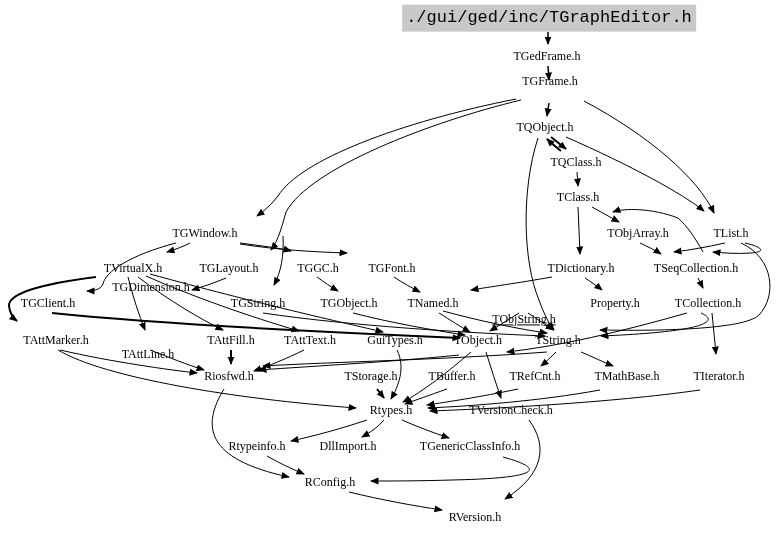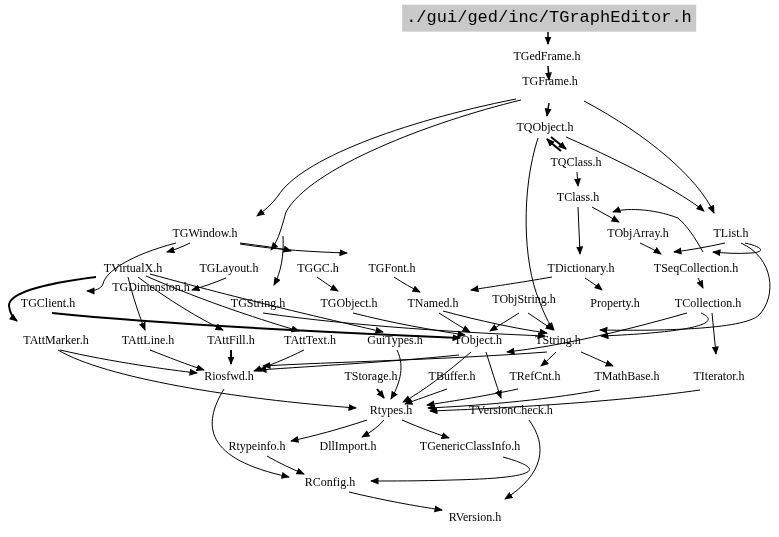--- a/index.html
+++ b/index.html
@@ -125,25 +125,25 @@
       <div class="node" style="left: 229px; top: 269px;">TGLayout.h</div>
       <div class="node" style="left: 318px; top: 269px;">TGGC.h</div>
       <div class="node" style="left: 392px; top: 269px;">TGFont.h</div>
       <div class="node" style="left: 581px; top: 269px;">TDictionary.h</div>
       <div class="node" style="left: 696px; top: 269px;">TSeqCollection.h</div>
       <div class="node" style="left: 48px; top: 304px;">TGClient.h</div>
       <div class="node" style="left: 151px; top: 288px;">TGDimension.h</div>
       <div class="node" style="left: 258px; top: 304px;">TGString.h</div>
       <div class="node" style="left: 349px; top: 304px;">TGObject.h</div>
       <div class="node" style="left: 433px; top: 304px;">TNamed.h</div>
-      <div class="node" style="left: 524px; top: 300px;">TObjString.h</div>
+      <div class="node" style="left: 524px; top: 320px; text-decoration: underline;">TObjString.h</div>
       <div class="node" style="left: 615px; top: 304px;">Property.h</div>
       <div class="node" style="left: 708px; top: 304px;">TCollection.h</div>
       <div class="node" style="left: 56px; top: 341px; text-align: center;">TAttMarker.h</div>
-      <div class="node" style="left: 148px; top: 341px;">TAttLine.h</div>
+      <div class="node" style="left: 148px; top: 355px;">TAttLine.h</div>
       <div class="node" style="left: 231px; top: 341px;">TAttFill.h</div>
       <div class="node" style="left: 310px; top: 341px;">TAttText.h</div>
       <div class="node" style="left: 395px; top: 341px;">GuiTypes.h</div>
       <div class="node" style="left: 478px; top: 341px;">TObject.h</div>
       <div class="node" style="left: 558px; top: 341px;">TString.h</div>
       <div class="node" style="left: 229px; top: 377px;">Riosfwd.h</div>
       <div class="node" style="left: 371px; top: 377px;">TStorage.h</div>
       <div class="node" style="left: 452px; top: 377px;">TBuffer.h</div>
       <div class="node" style="left: 535px; top: 377px;">TRefCnt.h</div>
       <div class="node" style="left: 627px; top: 377px;">TMathBase.h</div>

